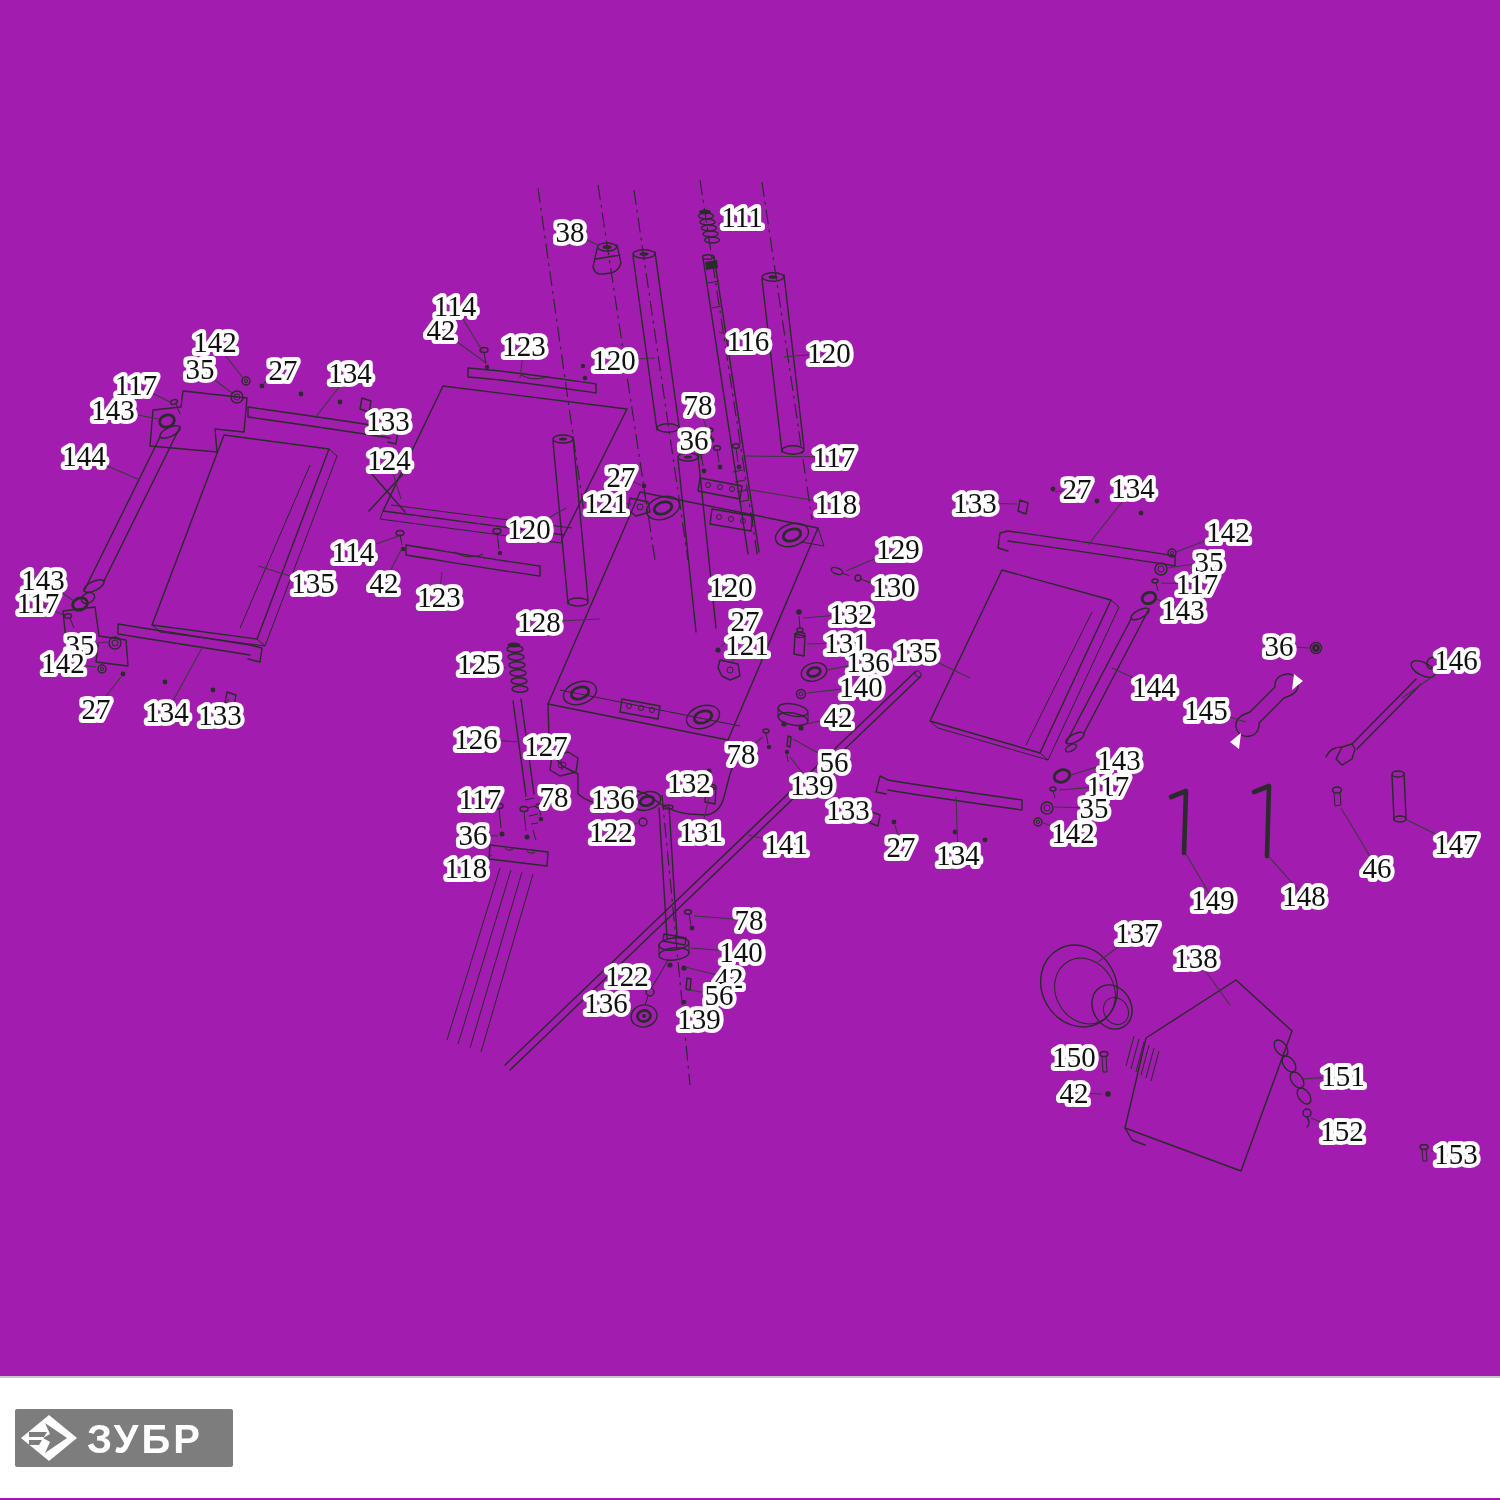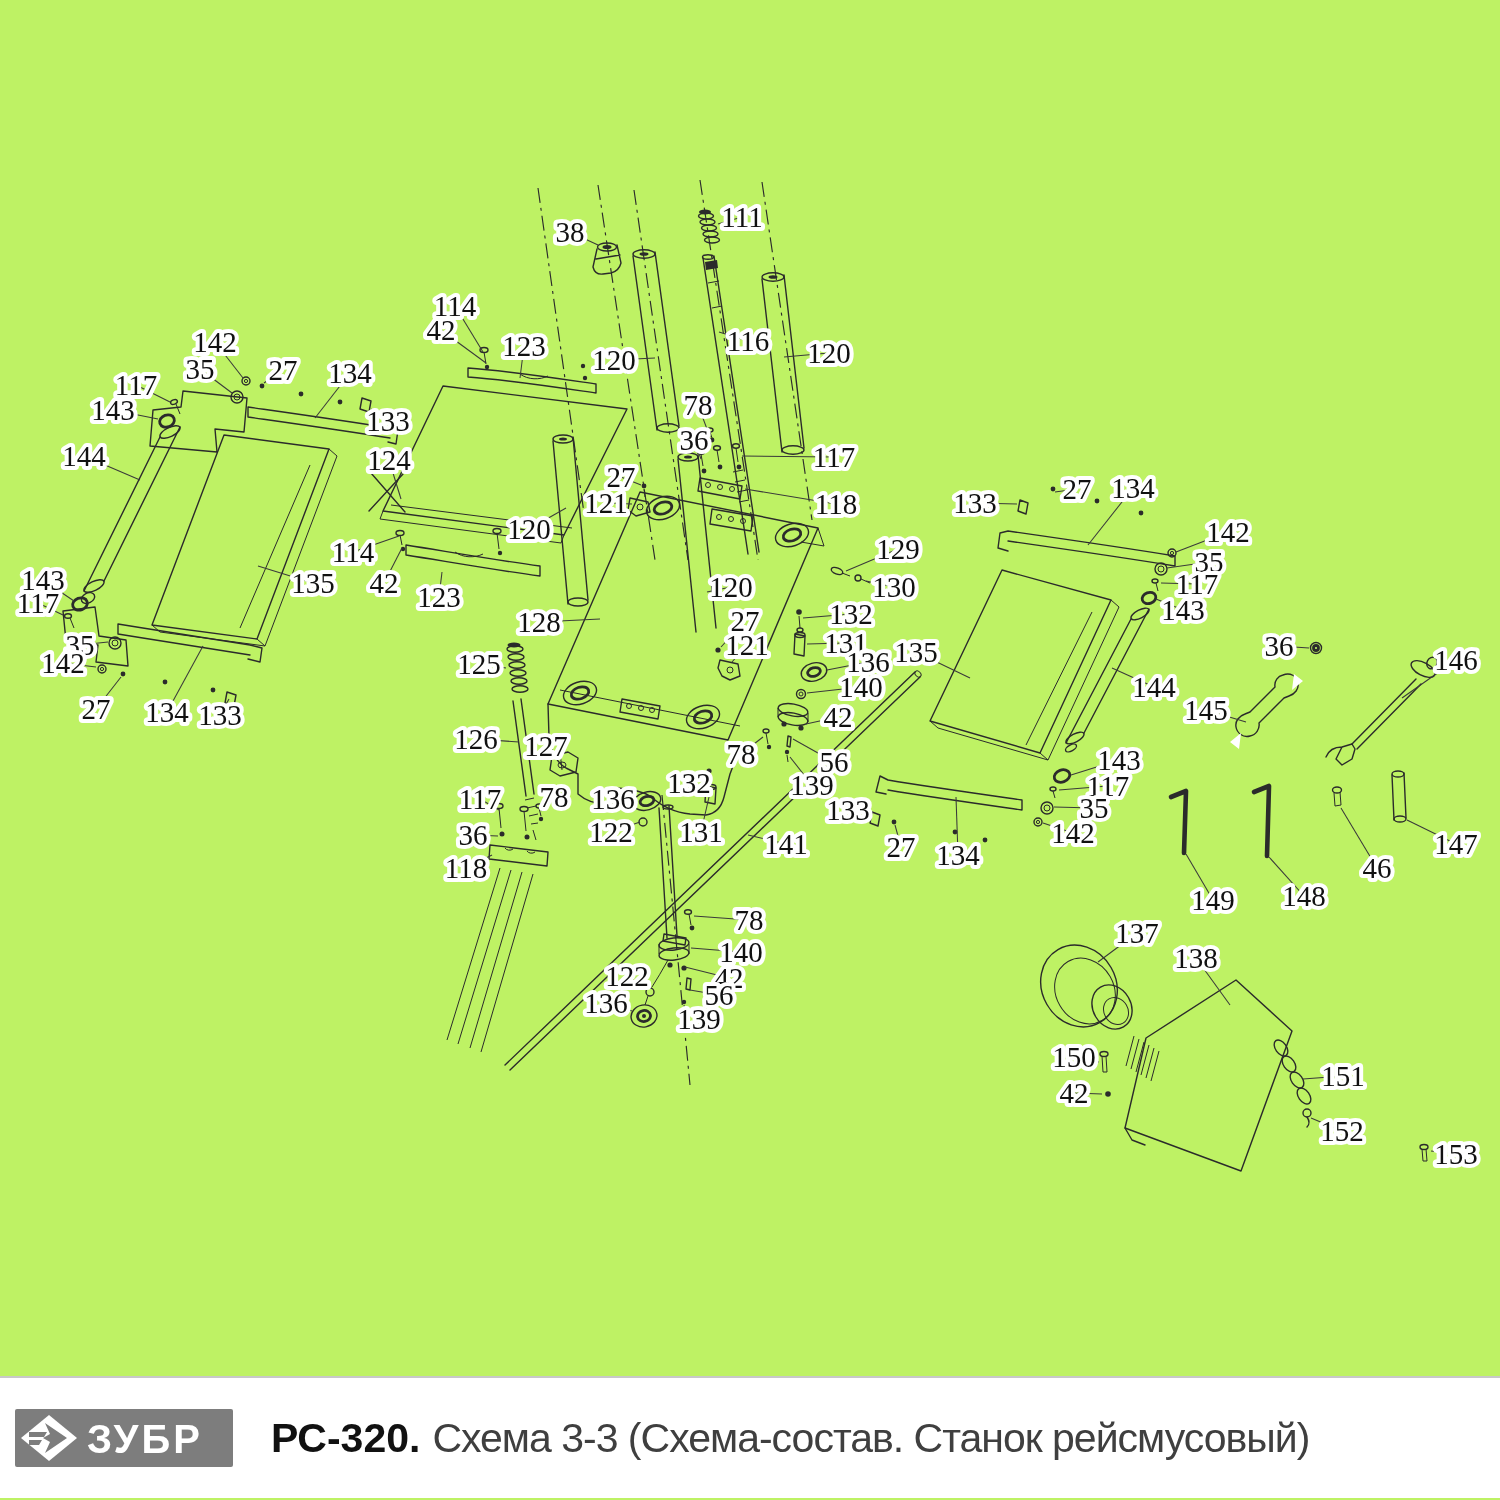--- a/index.html
+++ b/index.html
@@ -1,16 +1,16 @@
 <!DOCTYPE html>
 <html><head>
 <meta charset="utf-8">
 <style>
   html,body{margin:0;padding:0;background:#fff}
-  .page{position:relative;width:1500px;height:1500px;background:#bef264;overflow:hidden;
+  .page{position:relative;width:1500px;height:1500px;background:#a21caf;overflow:hidden;
         font-family:"Liberation Sans",sans-serif}
   #drawing{display:block;width:1500px;height:1376px}
   .ln{fill:none;stroke:#2b2b2b;stroke-width:1.4;stroke-linecap:round;stroke-linejoin:round}
   .lt{fill:none;stroke:#2b2b2b;stroke-width:1}
   .lk{fill:none;stroke:#2b2b2b;stroke-width:2.8}
   .fl{fill:#2b2b2b;stroke:none}
   .wh{fill:#fff;stroke:none}
   .dd{fill:none;stroke:#2b2b2b;stroke-width:1.15;stroke-dasharray:15 5 3 5}
   .w5{stroke-width:4.6}
   .leader{stroke:#3a3a3a;stroke-width:1.05}
@@ -570,17 +570,14 @@
 </svg>
 
 <div class="footer">
   <svg class="logo" width="218" height="58" viewBox="0 0 218 58">
     <rect x="0" y="0" width="218" height="58" rx="2" fill="#7d7d7d"></rect>
     <polygon points="34,6 62,29 34,52 6,29" fill="#ffffff"></polygon>
     <path d="M14,23 h18 l-3,5 h-15 z M14,31 h13 l-3,5 h-10 z" fill="#7d7d7d"></path>
     <path d="M30,14 l22,15 -22,15 5,-11 -7,-4 7,-4 z" fill="#7d7d7d"></path>
     <text x="72" y="44" font-family="Liberation Sans, sans-serif" font-size="40" font-weight="bold" letter-spacing="3" fill="#ffffff">ЗУБР</text>
   </svg>
-  <div class="title">
-    <span class="model">РС-320.</span><span class="subtitle">Схема 3-3 (Схема-состав. Станок рейсмусовый)</span>
-  </div>
 </div>
 </div>
 
 </body></html>

